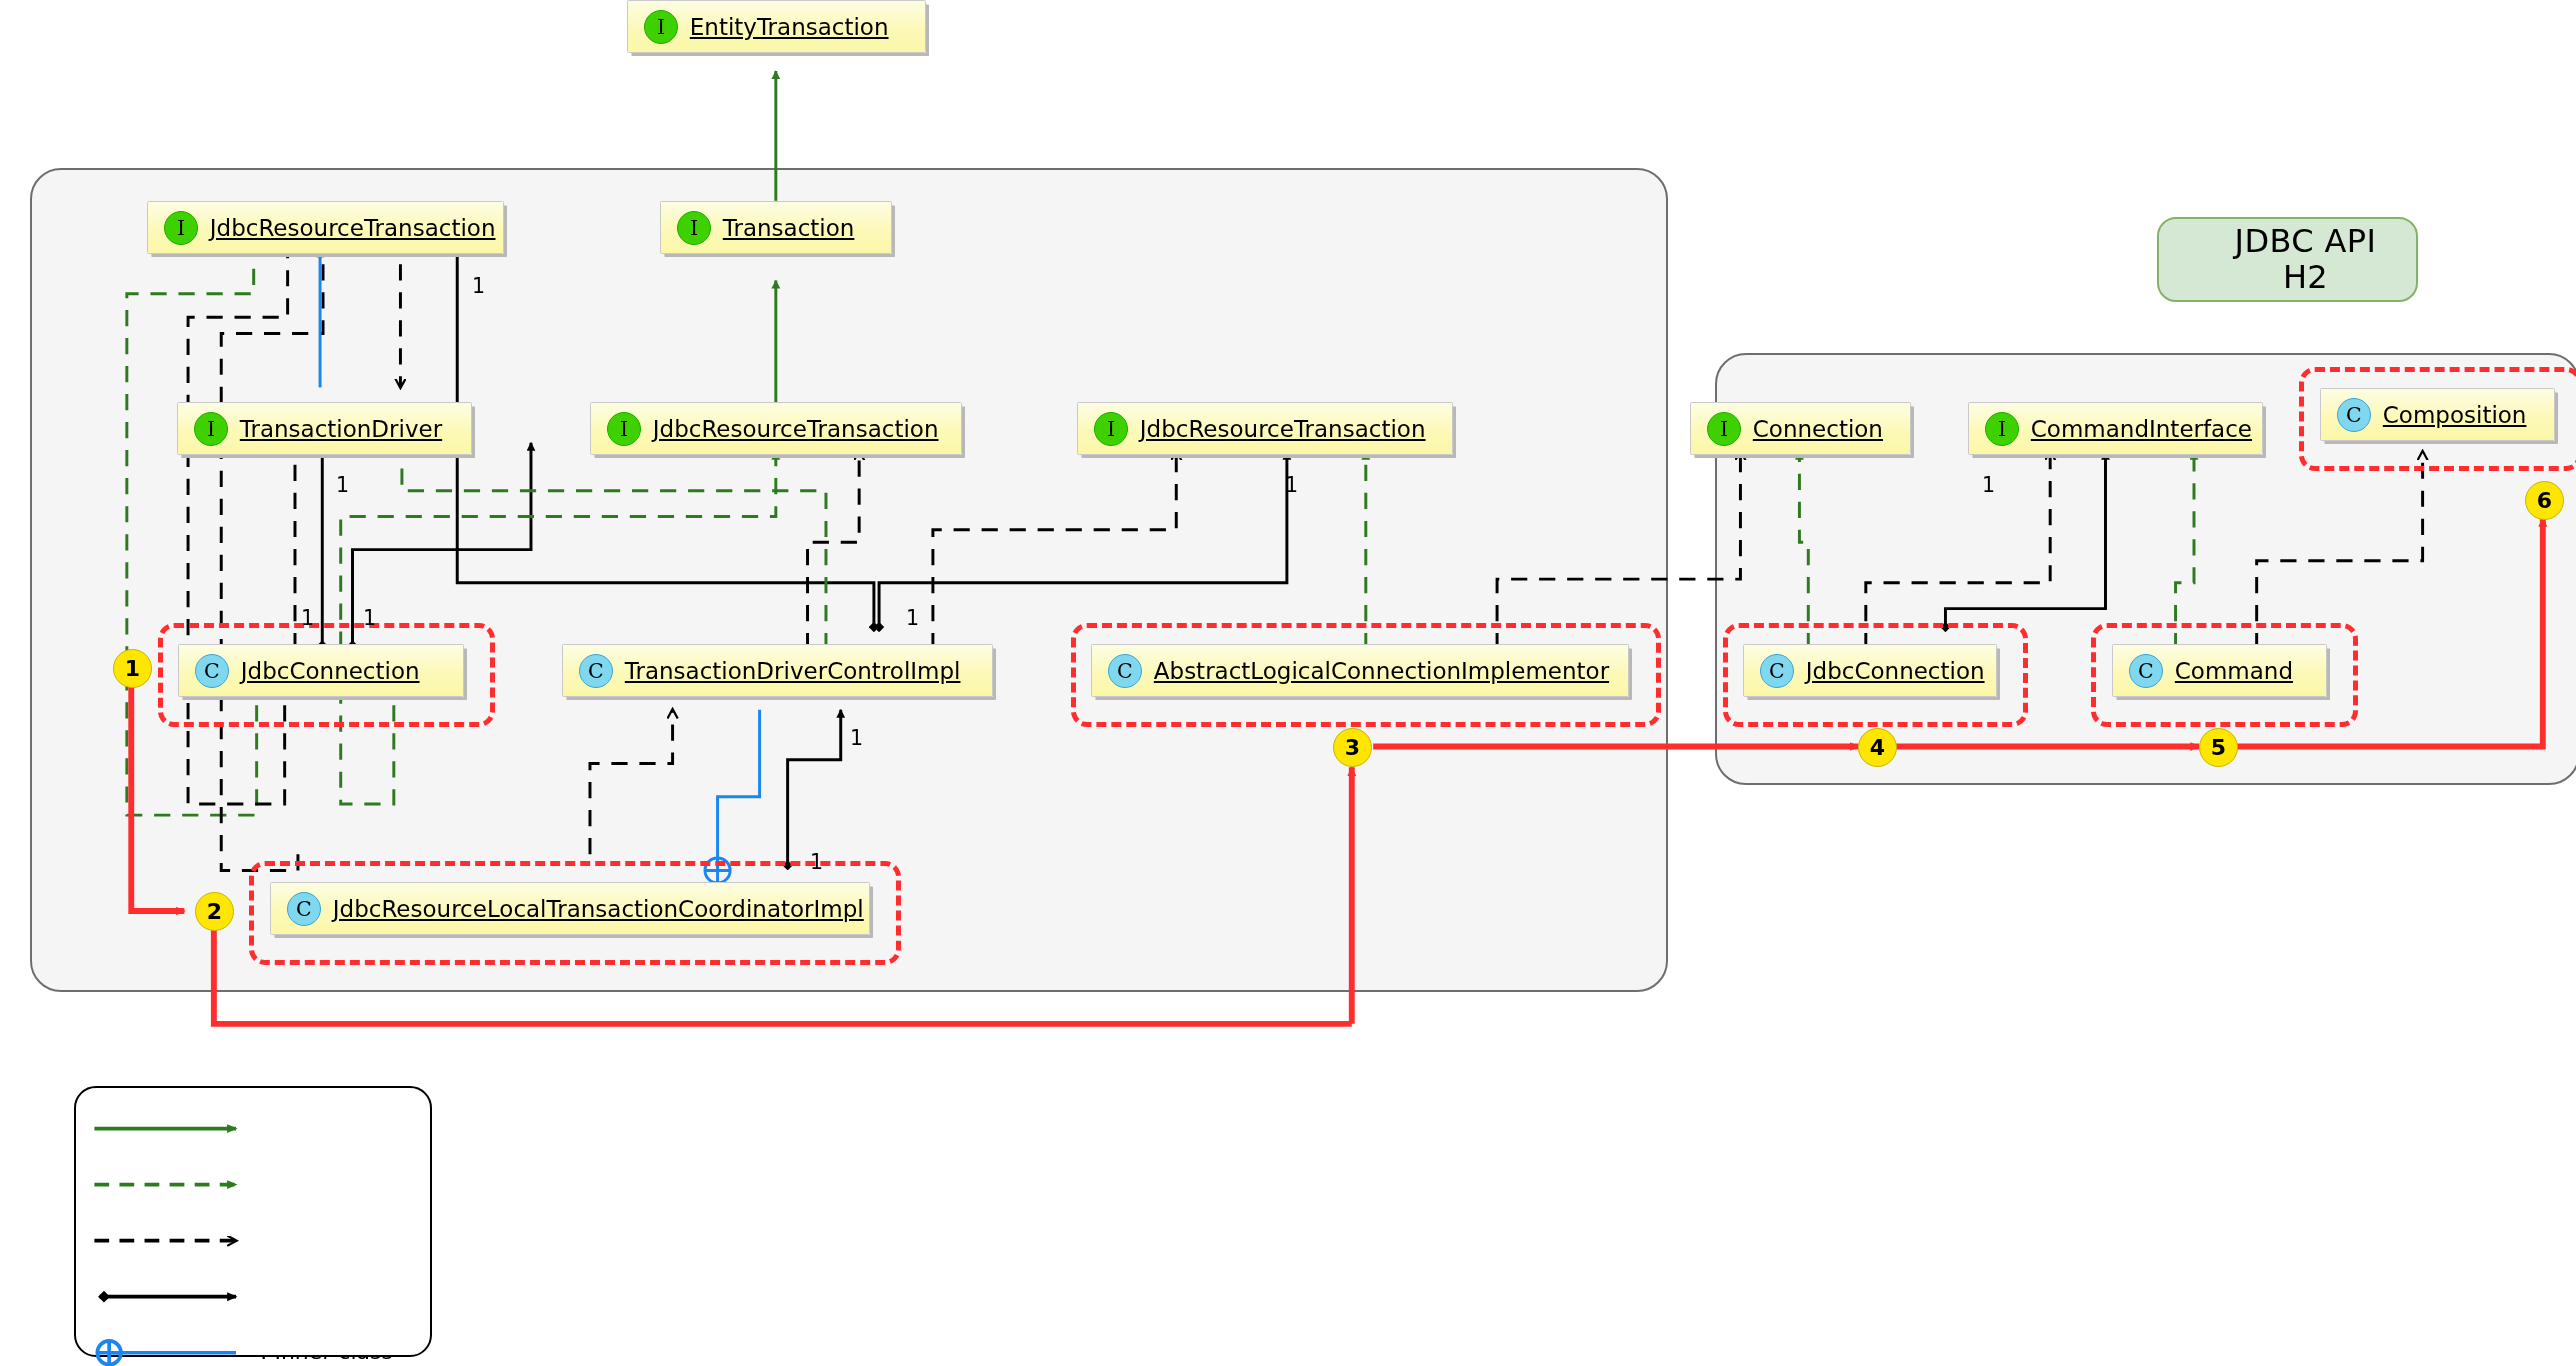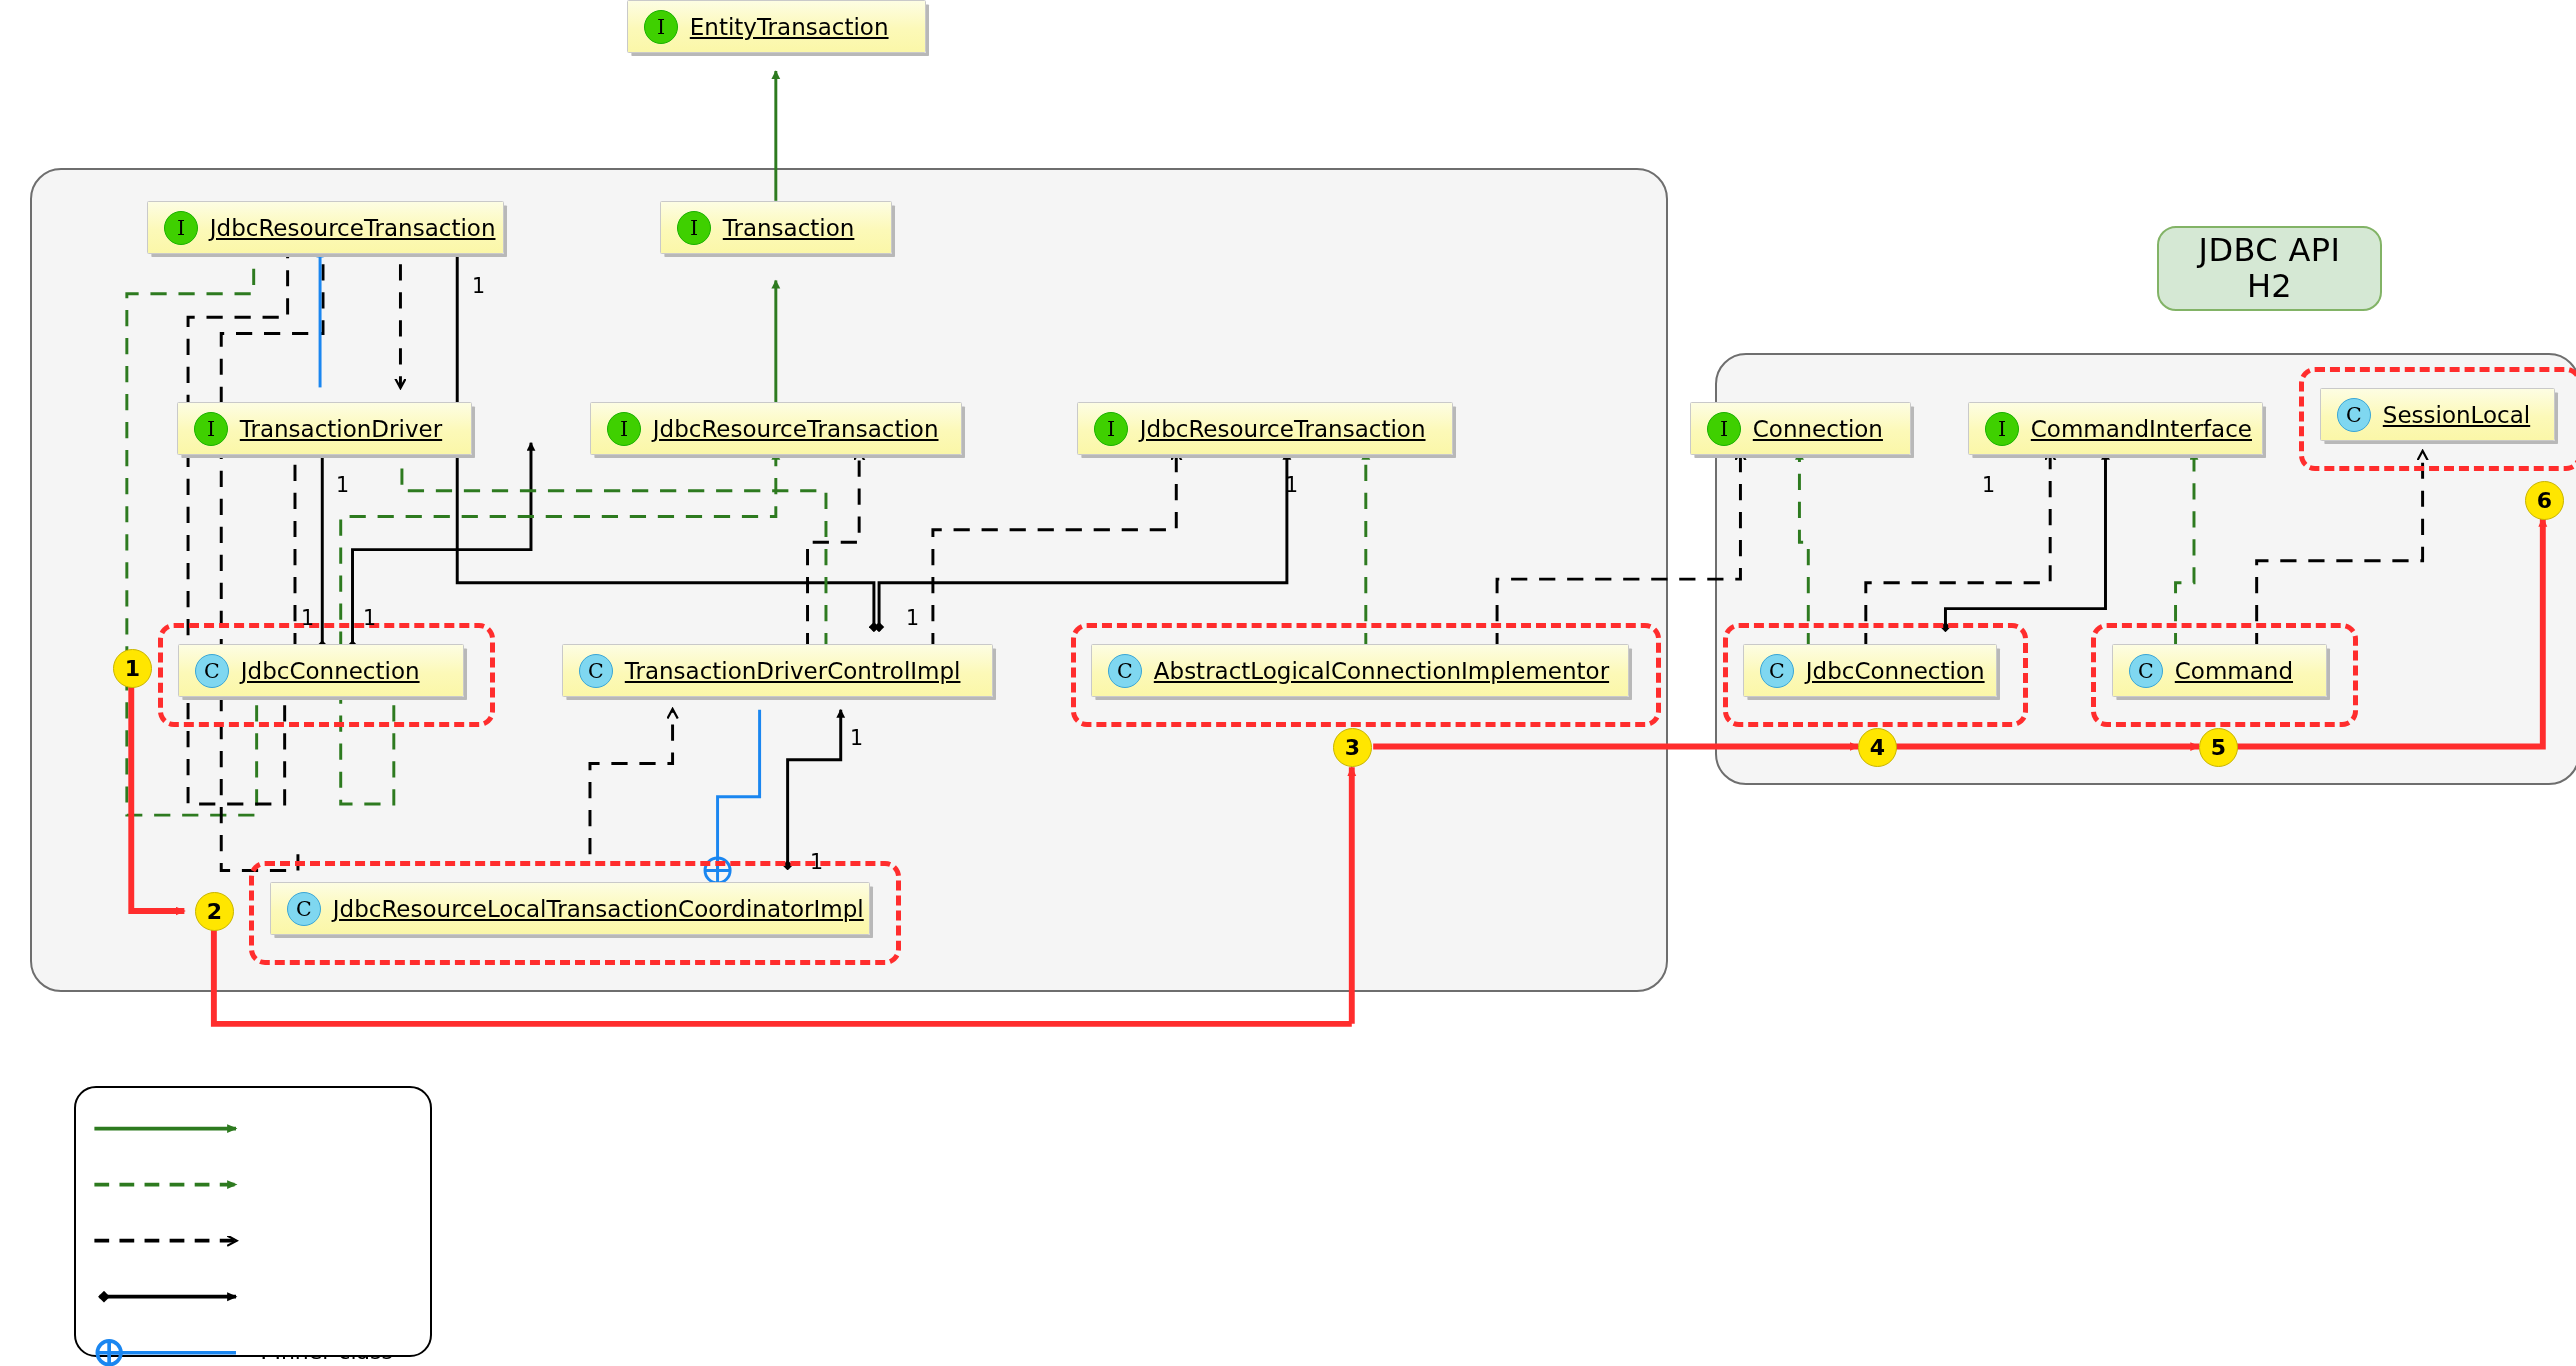--- a/index.html
+++ b/index.html
@@ -46,21 +46,21 @@
   svg.flow{z-index:38;}
 </style>
 </head>
 <body>
 
 <div id="canvas">
 
   <div class="cluster" style="left:29.5px;top:168px;width:1634px;height:820px;"></div>
   <div class="cluster" style="left:1715px;top:353px;width:861px;height:428px;"></div>
 
-  <div class="cluster-label" style="left:2157px;top:226px;width:221px;height:81px;">
+  <div class="cluster-label" style="left:2157px;top:217px;width:221px;height:81px;padding-left:36px;">
     <div>JDBC API</div>
     <div>H2</div>
   </div>
 
   <svg class="edges" viewBox="0 0 3493 1853">
     <defs>
       <marker id="ext" markerWidth="14" markerHeight="14" refX="11" refY="6" orient="auto" markerUnits="userSpaceOnUse">
         <path d="M0,0 L12,6 L0,12 z" fill="#2d7a1f"></path>
       </marker>
       <marker id="impl" markerWidth="14" markerHeight="14" refX="11" refY="6" orient="auto" markerUnits="userSpaceOnUse">
@@ -208,21 +208,21 @@
     <span class="nm">Connection</span>
   </div>
 
   <div class="node" style="left:1968px;top:402px;width:295px;">
     <span class="badge i">I</span>
     <span class="nm">CommandInterface</span>
   </div>
 
   <div class="node" style="left:2320px;top:388px;width:235px;">
     <span class="badge c">C</span>
-    <span class="nm">SessionLocal</span>
+    <span class="nm">Composition</span>
   </div>
 
   <div class="node" style="left:178px;top:644px;width:286px;">
     <span class="badge c">C</span>
     <span class="nm">JdbcConnection</span>
   </div>
 
   <div class="node" style="left:562px;top:644px;width:431px;">
     <span class="badge c">C</span>
     <span class="nm">TransactionDriverControlImpl</span>

